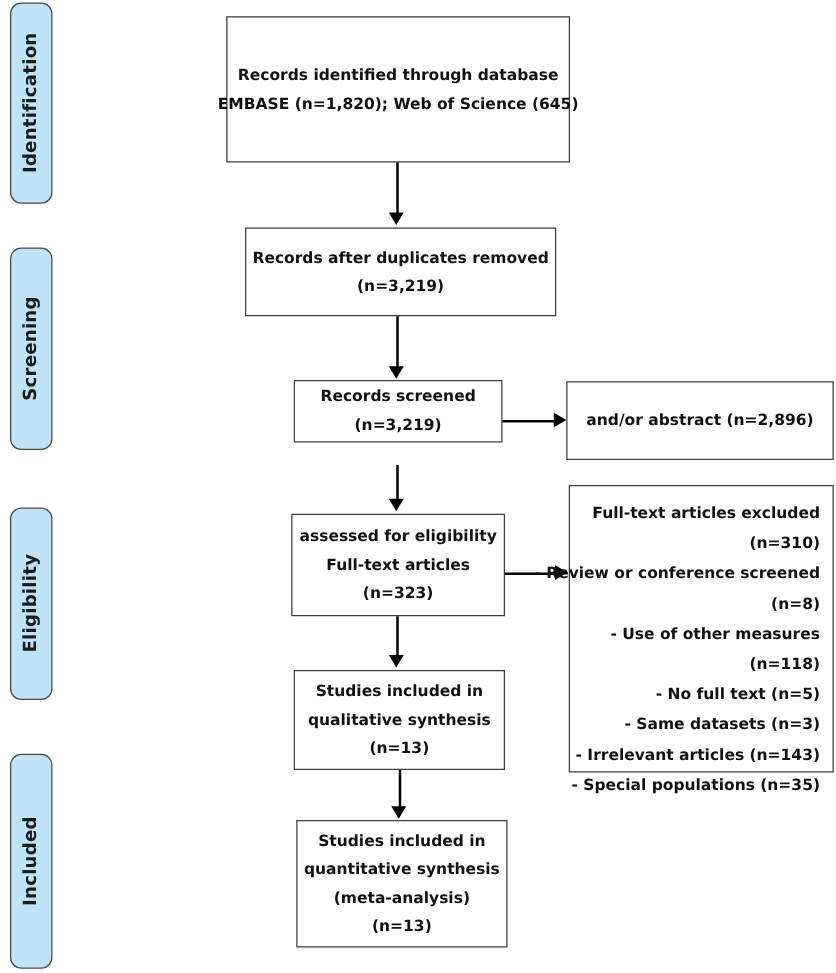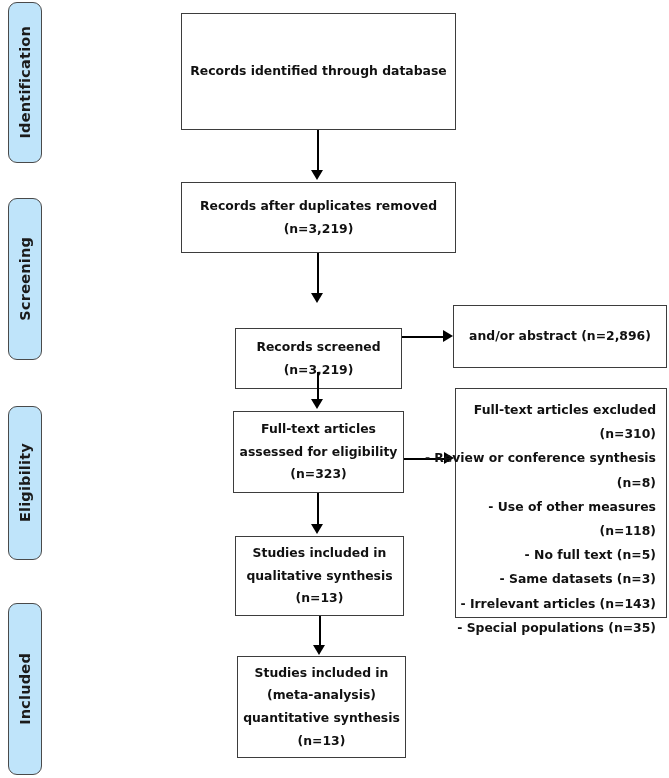--- a/index.html
+++ b/index.html
@@ -112,61 +112,62 @@
   <div class="stage-tab" style="left:8px; top:406px; width:34px; height:154px;">
     <span class="stage-label">Eligibility</span>
   </div>
 
   <div class="stage-tab" style="left:8px; top:603px; width:34px; height:172px;">
     <span class="stage-label">Included</span>
   </div>
 
   <div class="flow-box" style="left:181px; top:13px; width:275px; height:117px;">
     <span class="ln">Records identified through database</span>
+    <span class="ln">EMBASE (n=1,820); Web of Science (645)</span>
   </div>
 
   <div class="vline" style="left:317px; top:130px; height:42px;"></div>
   <div class="arrow-down" style="left:311px; top:170px;"></div>
 
-  <div class="flow-box" style="left:181px; top:182px; width:275px; height:71px;">
+  <div class="flow-box" style="left:196px; top:182px; width:249px; height:71px;">
     <span class="ln">Records after duplicates removed</span>
     <span class="ln">(n=3,219)</span>
   </div>
 
   <div class="vline" style="left:317px; top:253px; height:42px;"></div>
   <div class="arrow-down" style="left:311px; top:293px;"></div>
 
-  <div class="flow-box" style="left:235px; top:304px; width:167px; height:61px;margin-top:24px;">
+  <div class="flow-box" style="left:235px; top:304px; width:167px; height:50px;">
     <span class="ln">Records screened</span>
     <span class="ln">(n=3,219)</span>
   </div>
 
   <div class="hline" style="left:402px; top:336px; width:43px;"></div>
   <div class="arrow-right" style="left:443px; top:330px;"></div>
 
   <div class="flow-box" style="left:453px; top:305px; width:214px; height:63px;">
     <span class="ln">and/or abstract (n=2,896)</span>
   </div>
 
   <div class="vline" style="left:317px; top:372px; height:29px;"></div>
   <div class="arrow-down" style="left:311px; top:399px;"></div>
 
   <div class="flow-box" style="left:233px; top:411px; width:171px; height:82px;">
+    <span class="ln">assessed for eligibility</span>
     <span class="ln">Full-text articles</span>
-    <span class="ln">assessed for eligibility</span>
     <span class="ln">(n=323)</span>
   </div>
 
   <div class="hline" style="left:404px; top:458px; width:42px;"></div>
   <div class="arrow-right" style="left:444px; top:452px;"></div>
 
   <div class="flow-box left-align" style="left:455px; top:388px; width:212px; height:230px;">
     <span class="ln">Full-text articles excluded</span>
     <span class="ln">(n=310)</span>
-    <span class="ln">- Review or conference synthesis</span>
+    <span class="ln">- Review or conference screened</span>
     <span class="ln">(n=8)</span>
     <span class="ln">- Use of other measures</span>
     <span class="ln">(n=118)</span>
     <span class="ln">- No full text (n=5)</span>
     <span class="ln">- Same datasets (n=3)</span>
     <span class="ln">- Irrelevant articles (n=143)</span>
     <span class="ln">- Special populations (n=35)</span>
   </div>
 
   <div class="vline" style="left:317px; top:493px; height:32px;"></div>
@@ -176,18 +177,18 @@
     <span class="ln">Studies included in</span>
     <span class="ln">qualitative synthesis</span>
     <span class="ln">(n=13)</span>
   </div>
 
   <div class="vline" style="left:319px; top:616px; height:32px;"></div>
   <div class="arrow-down" style="left:313px; top:645px;"></div>
 
   <div class="flow-box" style="left:237px; top:656px; width:169px; height:102px;">
     <span class="ln">Studies included in</span>
+    <span class="ln">quantitative synthesis</span>
     <span class="ln">(meta-analysis)</span>
-    <span class="ln">quantitative synthesis</span>
     <span class="ln">(n=13)</span>
   </div>
 
 </div>
 
 </body></html>

